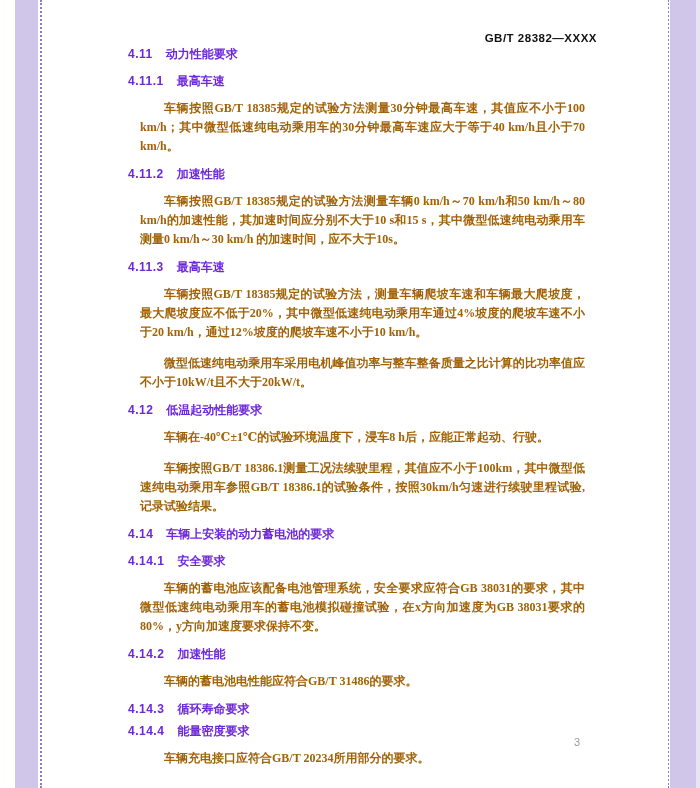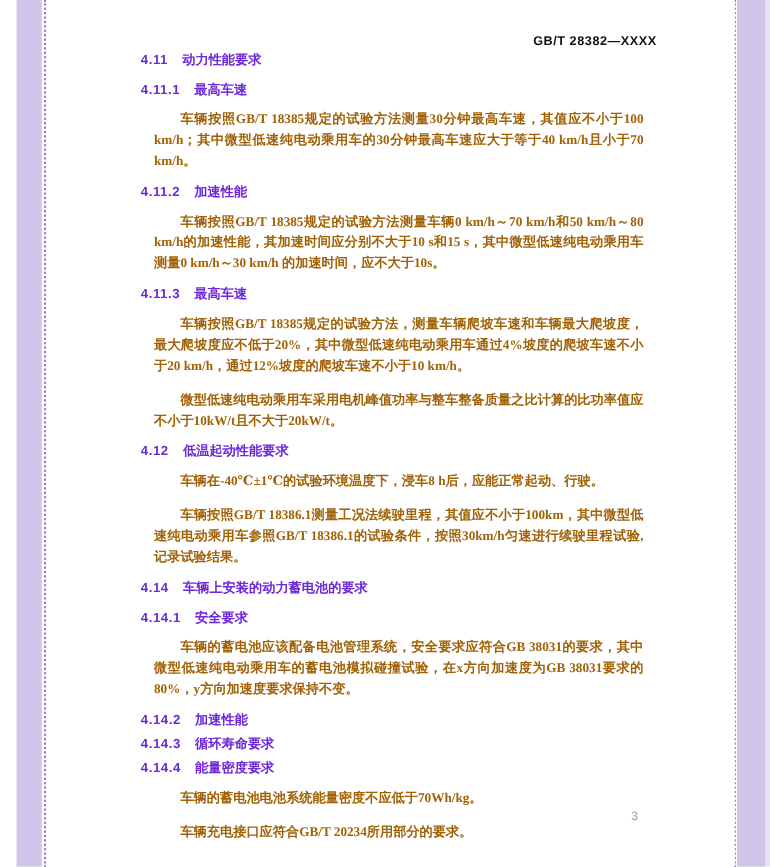--- a/index.html
+++ b/index.html
@@ -94,20 +94,20 @@
       <div class="clause-heading"><span class="c-num">4.11.3</span><span>最高车速</span></div>
       <p class="clause-para">车辆按照GB/T 18385规定的试验方法，测量车辆爬坡车速和车辆最大爬坡度，最大爬坡度应不低于20%，其中微型低速纯电动乘用车通过4%坡度的爬坡车速不小于20 km/h，通过12%坡度的爬坡车速不小于10 km/h。</p>
       <p class="clause-para">微型低速纯电动乘用车采用电机峰值功率与整车整备质量之比计算的比功率值应不小于10kW/t且不大于20kW/t。</p>
       <div class="clause-heading"><span class="c-num">4.12</span><span>低温起动性能要求</span></div>
       <p class="clause-para">车辆在-40℃±1℃的试验环境温度下，浸车8 h后，应能正常起动、行驶。</p>
       <p class="clause-para">车辆按照GB/T 18386.1测量工况法续驶里程，其值应不小于100km，其中微型低速纯电动乘用车参照GB/T 18386.1的试验条件，按照30km/h匀速进行续驶里程试验,记录试验结果。</p>
       <div class="clause-heading"><span class="c-num">4.14</span><span>车辆上安装的动力蓄电池的要求</span></div>
       <div class="clause-heading after-h"><span class="c-num">4.14.1</span><span>安全要求</span></div>
       <p class="clause-para">车辆的蓄电池应该配备电池管理系统，安全要求应符合GB 38031的要求，其中微型低速纯电动乘用车的蓄电池模拟碰撞试验，在x方向加速度为GB 38031要求的80%，y方向加速度要求保持不变。</p>
       <div class="clause-heading"><span class="c-num">4.14.2</span><span>加速性能</span></div>
+      <p class="clause-para">车辆的蓄电池电性能应符合GB/T 31486的要求。</p>
       <div class="clause-heading"><span class="c-num">4.14.3</span><span>循环寿命要求</span></div>
       <div class="clause-heading"><span class="c-num">4.14.4</span><span>能量密度要求</span></div>
-      <p class="clause-para">车辆的蓄电池电池系统能量密度不应低于70Wh/kg。</p>
       <p class="clause-para">车辆充电接口应符合GB/T 20234所用部分的要求。</p>
     </div>
 
   <div class="page-number">3</div>
 </div>
 
 </body></html>

